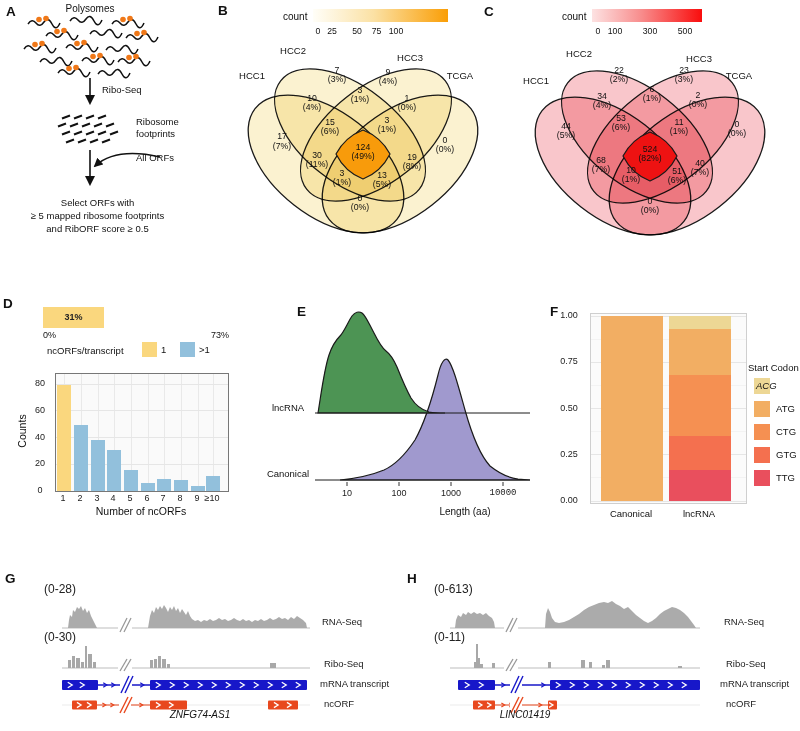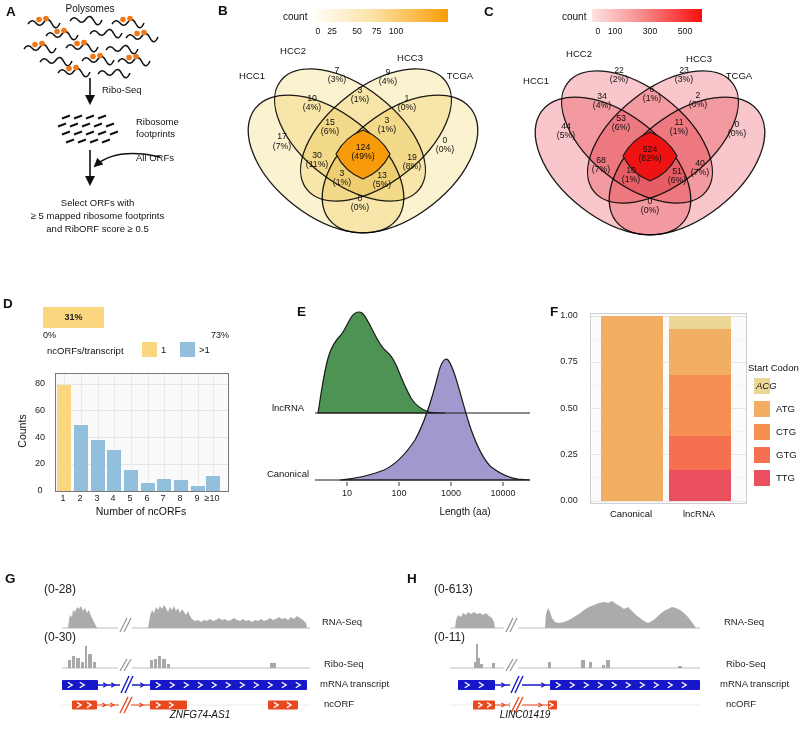--- a/index.html
+++ b/index.html
@@ -513,21 +513,21 @@
     <div class="tick center" style="left: 101px; top: 493px; width: 24px;">4</div>
     <div class="tick center" style="left: 118px; top: 493px; width: 24px;">5</div>
     <div class="tick center" style="left: 135px; top: 493px; width: 24px;">6</div>
     <div class="tick center" style="left: 151px; top: 493px; width: 24px;">7</div>
     <div class="tick center" style="left: 168px; top: 493px; width: 24px;">8</div>
     <div class="tick center" style="left: 185px; top: 493px; width: 24px;">9</div>
     <div class="tick center" style="left: 200px; top: 493px; width: 24px;">≥10</div>
     <div class="tick center" style="left: 332px; top: 488px; width: 30px;">10</div>
     <div class="tick center" style="left: 384px; top: 488px; width: 30px;">100</div>
     <div class="tick center" style="left: 436px; top: 488px; width: 30px;">1000</div>
-    <div class="tick center" style="left: 488px; top: 488px; width: 30px;">10000</div>
+    <div class="tick center" style="left: 488px; top: 488px; width: 30px; font-family: Liberation Mono, monospace;">10000</div>
     <div class="tick right" style="left: 553px; top: 310px; width: 32px;">1.00</div>
     <div class="tick right" style="left: 553px; top: 356.25px; width: 32px;">0.75</div>
     <div class="tick right" style="left: 553px; top: 402.5px; width: 32px;">0.50</div>
     <div class="tick right" style="left: 553px; top: 448.75px; width: 32px;">0.25</div>
     <div class="tick right" style="left: 553px; top: 495px; width: 32px;">0.00</div>
     <div class="abs" style="left: 754px; top: 378px; width: 16px; height: 16px; background: rgb(237, 215, 149);"></div>
     <div class="abs t95" style="left: 756px; top: 380px; font-style: italic;">ACG</div>
     <div class="abs" style="left: 754px; top: 401px; width: 16px; height: 16px; background: rgb(242, 174, 99);"></div>
     <div class="abs t95" style="left: 776px; top: 403px;">ATG</div>
     <div class="abs" style="left: 754px; top: 424px; width: 16px; height: 16px; background: rgb(245, 144, 82);"></div>

